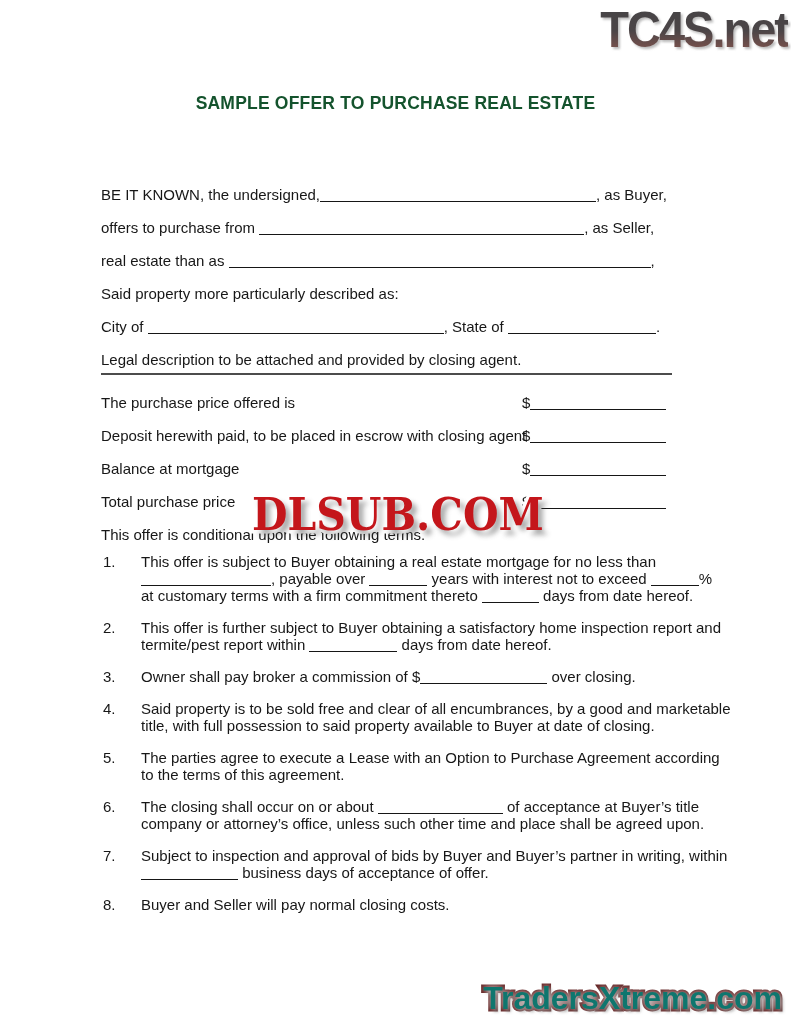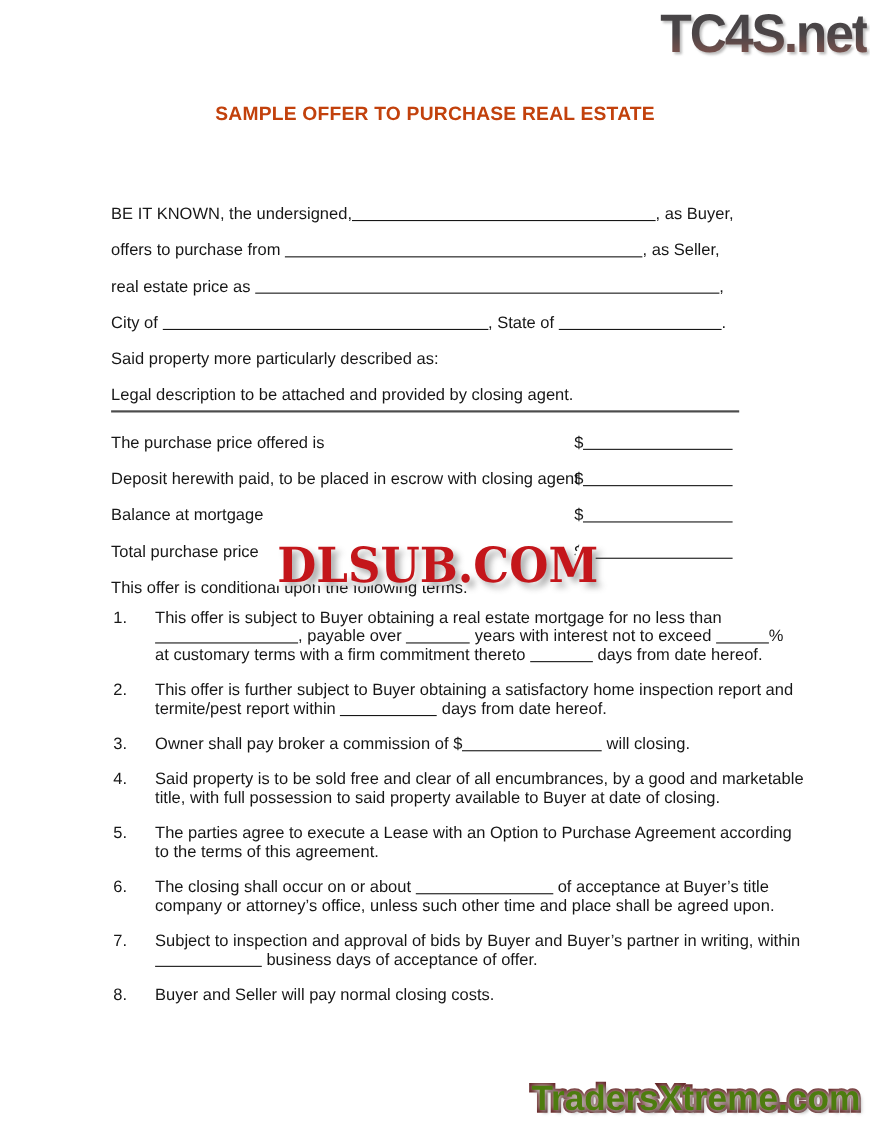--- a/index.html
+++ b/index.html
@@ -2,21 +2,21 @@
 <html><head>
 <meta charset="utf-8">
 <style>
   html,body{margin:0;padding:0;background:#ffffff;}
   .page{
     position:relative;width:791px;height:1024px;background:#ffffff;overflow:hidden;
     font-family:"Liberation Sans",sans-serif;font-size:15px;color:#171717;
   }
   .title{
     position:absolute;left:101px;top:93px;width:589px;margin:0;
-    text-align:center;font-size:17.5px;font-weight:bold;letter-spacing:.2px;color:#c2410c;
+    text-align:center;font-size:17.5px;font-weight:bold;letter-spacing:.2px;color:#14532d;
   }
   .intro{position:absolute;left:101px;top:156px;width:600px;margin-top:22px;}
   .iline{height:33px;line-height:33px;white-space:pre;}
   .blank{
     display:inline-block;border-bottom:1.5px solid #161616;height:12px;vertical-align:-2px;
   }
   .rule{position:absolute;left:101px;top:373px;width:571px;border-top:2px solid #4c4c4c;}
   .prices{position:absolute;left:101px;top:386px;width:600px;}
   .prow{height:33px;line-height:33px;position:relative;white-space:pre;}
   .pval{position:absolute;left:421px;top:0;white-space:pre;}
@@ -37,39 +37,39 @@
   .wm-dlsub{
     position:absolute;left:252px;top:489px;margin:0;
     font-family:"DejaVu Serif",serif;font-weight:bold;font-size:44px;letter-spacing:0;
     color:#c4161b;-webkit-text-stroke:7px #ffffff;paint-order:stroke fill;
     text-shadow:5px 5px 6px rgba(70,70,70,.45);
     transform:scaleX(.93);transform-origin:left center;z-index:6;
   }
   .wm-traders{
     position:absolute;top:980px;right:9px;margin:0;
     font-family:"Liberation Sans",sans-serif;font-weight:bold;font-size:32px;letter-spacing:0;
-    color:#4d7c0f;-webkit-text-stroke:5px #5e1d1d;paint-order:stroke fill;
+    color:#0f766e;-webkit-text-stroke:5px #5e1d1d;paint-order:stroke fill;
     text-shadow:0 0 6px rgba(255,255,255,.95),3px 3px 3px rgba(110,110,110,.55);
     z-index:6;
   }
 </style>
 </head>
 <body>
 
 <div class="page">
   <p class="wm-tc4s">TC4S.net</p>
 
   <h1 class="title">SAMPLE OFFER TO PURCHASE REAL ESTATE</h1>
 
   <div class="intro" id="intro">
       <div class="iline"><span>BE IT KNOWN, the undersigned,</span><span class="blank" style="width: 276px;"></span><span>, as Buyer,</span></div>
       <div class="iline"><span>offers to purchase from </span><span class="blank" style="width: 325px;"></span><span>, as Seller,</span></div>
-      <div class="iline"><span>real estate price as </span><span class="blank" style="width: 422px;"></span><span>,</span></div>
+      <div class="iline"><span>real estate than as </span><span class="blank" style="width: 422px;"></span><span>,</span></div>
+      <div class="iline"><span>Said property more particularly described as:</span></div>
       <div class="iline"><span>City of </span><span class="blank" style="width: 296px;"></span><span>, State of </span><span class="blank" style="width: 148px;"></span><span>.</span></div>
-      <div class="iline"><span>Said property more particularly described as:</span></div>
       <div class="iline"><span>Legal description to be attached and provided by closing agent.</span></div>
     </div>
 
   <div class="rule"></div>
 
   <div class="prices" id="prices">
       <div class="prow"><span>The purchase price offered is</span><span class="pval"><span>$</span><span class="blank" style="width: 136px;"></span></span></div>
       <div class="prow"><span>Deposit herewith paid, to be placed in escrow with closing agent</span><span class="pval"><span>$</span><span class="blank" style="width: 136px;"></span></span></div>
       <div class="prow"><span>Balance at mortgage</span><span class="pval"><span>$</span><span class="blank" style="width: 136px;"></span></span></div>
       <div class="prow"><span>Total purchase price</span><span class="pval"><span>$</span><span class="blank" style="width: 136px;"></span></span></div>
@@ -81,21 +81,21 @@
       <div class="term">
         <div class="tnum">1.</div>
         <div class="tbody"><span>This offer is subject to Buyer obtaining a real estate mortgage for no less than</span><br><span class="blank" style="width: 130px;"></span><span>, payable over </span><span class="blank" style="width: 58px;"></span><span> years with interest not to exceed </span><span class="blank" style="width: 48px;"></span><span>%</span><br><span>at customary terms with a firm commitment thereto </span><span class="blank" style="width: 57px;"></span><span> days from date hereof.</span></div>
       </div>
       <div class="term">
         <div class="tnum">2.</div>
         <div class="tbody"><span>This offer is further subject to Buyer obtaining a satisfactory home inspection report and</span><br><span>termite/pest report within </span><span class="blank" style="width: 88px;"></span><span> days from date hereof.</span></div>
       </div>
       <div class="term">
         <div class="tnum">3.</div>
-        <div class="tbody"><span>Owner shall pay broker a commission of $</span><span class="blank" style="width: 127px;"></span><span> will closing.</span></div>
+        <div class="tbody"><span>Owner shall pay broker a commission of $</span><span class="blank" style="width: 127px;"></span><span> over closing.</span></div>
       </div>
       <div class="term">
         <div class="tnum">4.</div>
         <div class="tbody"><span>Said property is to be sold free and clear of all encumbrances, by a good and marketable</span><br><span>title, with full possession to said property available to Buyer at date of closing.</span></div>
       </div>
       <div class="term">
         <div class="tnum">5.</div>
         <div class="tbody"><span>The parties agree to execute a Lease with an Option to Purchase Agreement according</span><br><span>to the terms of this agreement.</span></div>
       </div>
       <div class="term">

